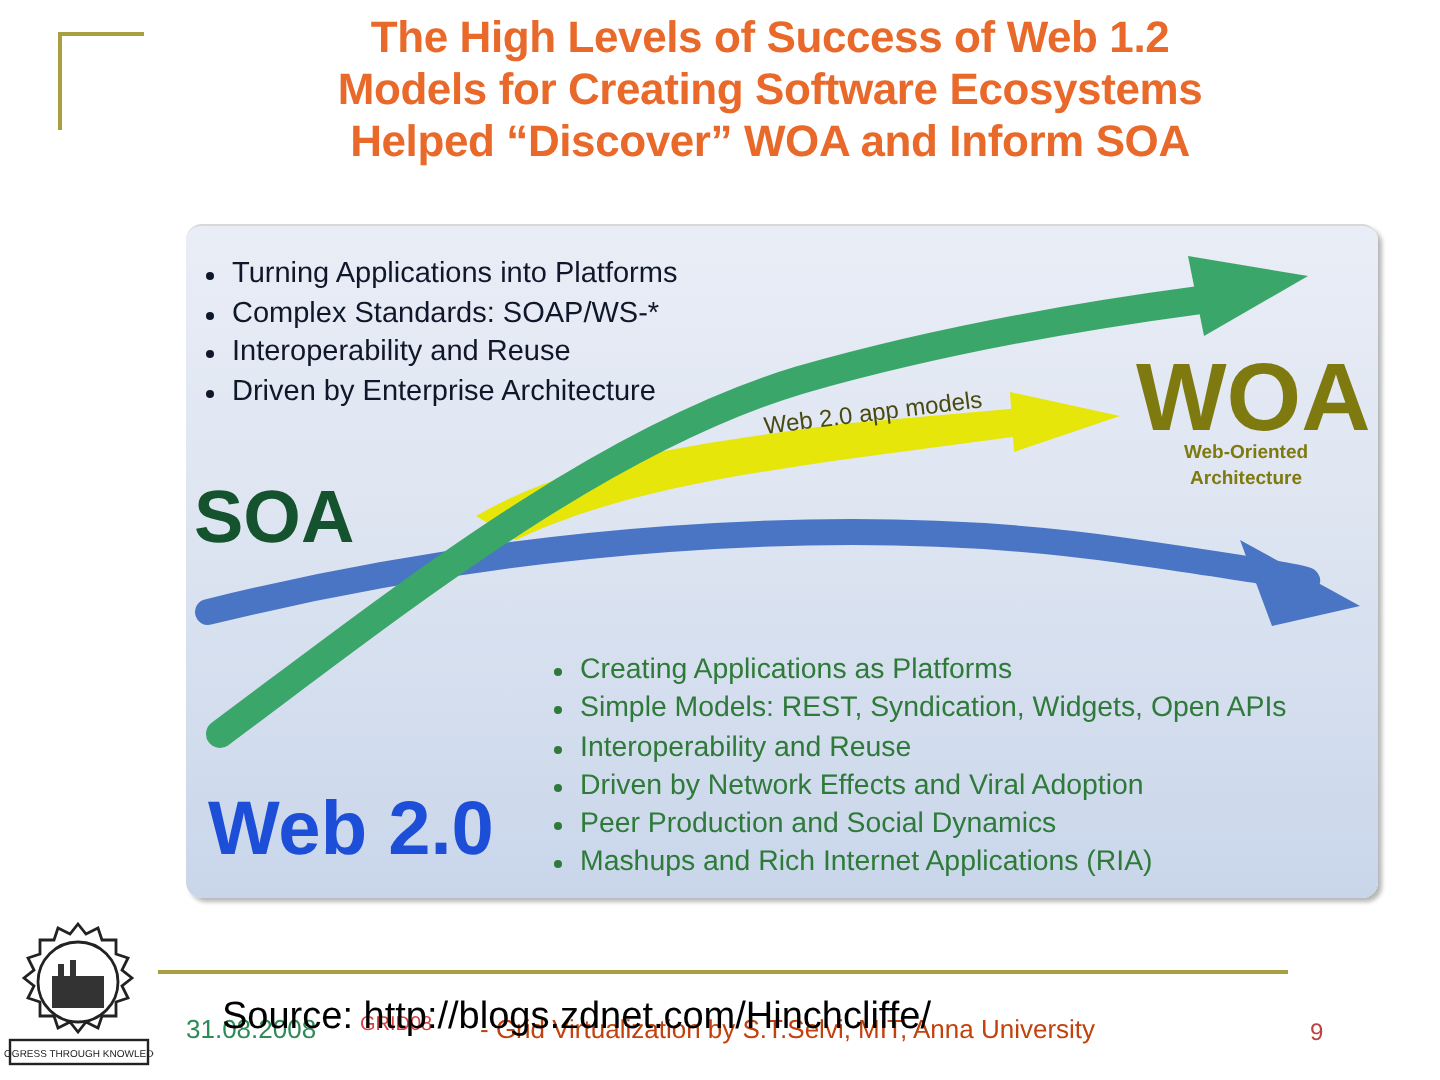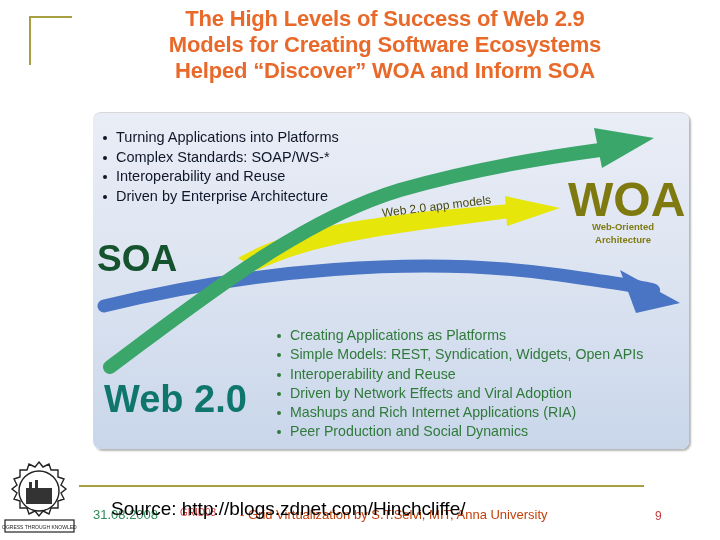--- a/index.html
+++ b/index.html
@@ -10,40 +10,40 @@
     .title div { white-space:nowrap; }
     .panel { position:absolute; left:93px; top:112px; width:596px; height:336px; border-radius:8px;
       background:linear-gradient(180deg,#e9edf6 0%,#dfe6f2 40%,#c9d6ea 100%);
       box-shadow:2px 2px 2px #b8b8b8; border-top:1px solid #d8d8d8; }
     .diagram { position:absolute; left:0; top:0; width:720px; height:540px; }
     .soa-list { position:absolute; left:100px; top:128px; margin:0; padding:0; list-style:none; color:#0f172a; font-size:14.5px; line-height:19.6px; }
     .soa-list li, .web-list li { position:relative; padding-left:16px; white-space:nowrap; }
     .soa-list li::before, .web-list li::before { content:""; position:absolute; left:3px; top:8px; width:4px; height:4px; border-radius:50%; background:currentColor; }
     .web-list { position:absolute; left:274px; top:326px; margin:0; padding:0; list-style:none; color:#2f7a3a; font-size:14.2px; line-height:19.3px; }
     .soa-label { position:absolute; left:97px; top:239px; color:#14532d; font-weight:bold; font-size:37px; line-height:40px; }
-    .web-label { position:absolute; left:104px; top:377px; color:#0f766e; font-weight:bold; font-size:38px; line-height:44px; }
+    .web-label { position:absolute; left:104px; top:393px; color:#1d4ed8; font-weight:bold; font-size:38px; line-height:44px; }
     .woa-label { position:absolute; left:568px; top:180px; width:110px; text-align:center; color:#7f7a10; font-weight:bold; font-size:48px; line-height:40px; }
     .woa-sub { position:absolute; left:578px; top:220px; width:90px; text-align:center; color:#7f7a10; font-weight:bold; font-size:9.5px; line-height:13px; }
     .arrow-text { position:absolute; left:382px; top:206px; color:#4a4a10; font-size:12px; transform:rotate(-7deg); transform-origin:left center; white-space:nowrap; }
     .footer-line { position:absolute; left:79px; top:485px; width:565px; height:2px; background:#a8a040; }
     .logo { position:absolute; left:2px; top:458px; width:75px; height:78px; }
     .date { position:absolute; left:93px; top:507px; color:#2e8b57; font-size:13px; }
     .conf { position:absolute; left:180px; top:507px; color:#d84040; font-size:10px; }
     .course { position:absolute; left:240px; top:507px; color:#c2410c; font-size:13px; white-space:nowrap; }
     .page-num { position:absolute; left:655px; top:509px; color:#c04040; font-size:12px; }
     .source { position:absolute; left:111px; top:498px; color:#000000; font-size:19px; white-space:nowrap; }
   </style>
 </head>
 <body>
 
 <div class="corner-h"></div>
 <div class="corner-v"></div>
 
 <div class="title">
-  <div>The High Levels of Success of Web 2.9</div>
+  <div>The High Levels of Success of Web 1.2</div>
   <div>Models for Creating Software Ecosystems</div>
   <div>Helped “Discover” WOA and Inform SOA</div>
 </div>
 
 <div class="panel"></div>
 
 <svg class="diagram" viewBox="0 0 720 540" xmlns="http://www.w3.org/2000/svg">
 
   <g>
     <path d="M104 306 C 250 270, 420 255, 560 275 S 640 290, 645 290" fill="none" stroke="#4a74c4" stroke-width="13" stroke-linecap="round"></path>
@@ -76,22 +76,22 @@
 <div class="woa-sub">
   <div>Web-Oriented</div>
   <div>Architecture</div>
 </div>
 
 <ul class="web-list">
   <li>Creating Applications as Platforms</li>
   <li>Simple Models: REST, Syndication, Widgets, Open APIs</li>
   <li>Interoperability and Reuse</li>
   <li>Driven by Network Effects and Viral Adoption</li>
+  <li>Peer Production and Social Dynamics</li>
   <li>Mashups and Rich Internet Applications (RIA)</li>
-  <li>Peer Production and Social Dynamics</li>
 </ul>
 
 <div class="web-label">Web 2.0</div>
 
 <svg class="logo" viewBox="0 0 75 78" xmlns="http://www.w3.org/2000/svg">
   <g fill="none" stroke="#222" stroke-width="1.4">
     <path d="M37 4 l4 5 6-3 2 6 7 0 0 7 6 2 -3 6 5 4 -5 4 3 6 -6 2 0 7 -7 0 -2 6 -6 -3 -4 5 -4 -5 -6 3 -2 -6 -7 0 0 -7 -6 -2 3 -6 -5 -4 5 -4 -3 -6 6 -2 0 -7 7 0 2 -6 6 3 z"></path>
     <circle cx="37" cy="33" r="20"></circle>
   </g>
   <rect x="24" y="30" width="26" height="16" fill="#333"></rect>

